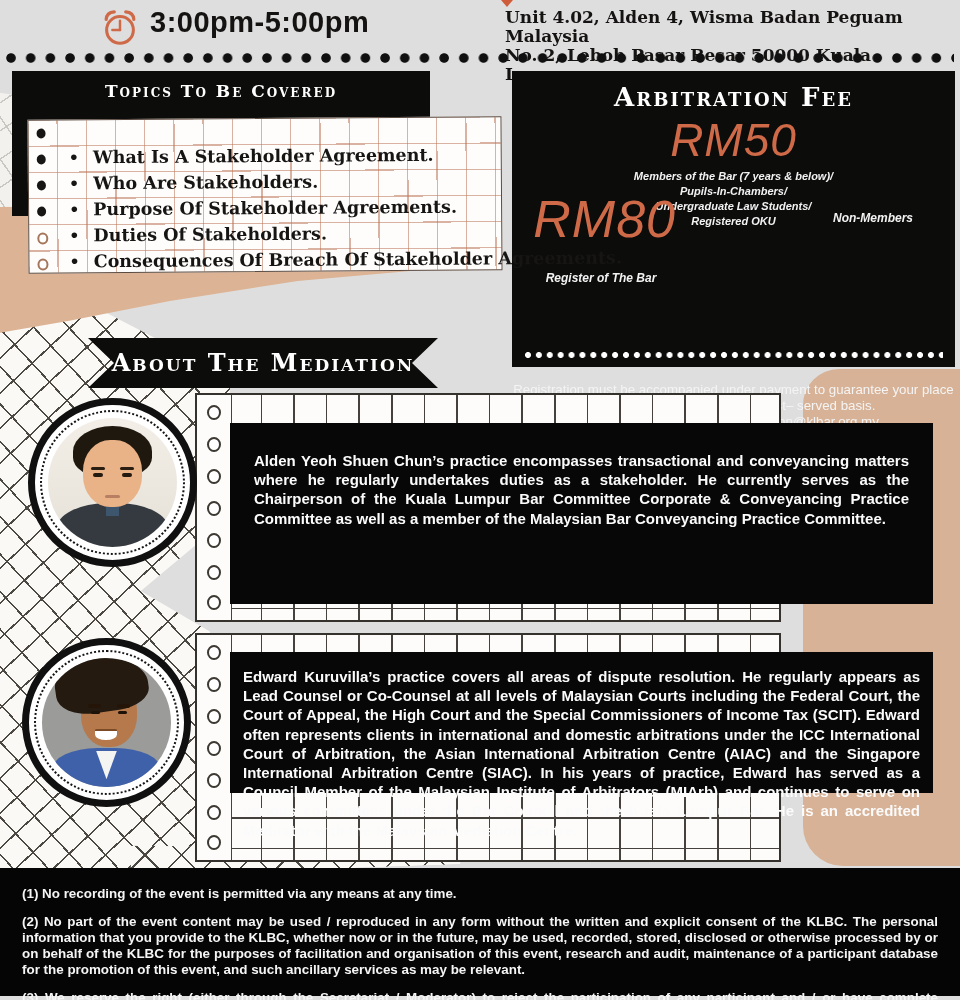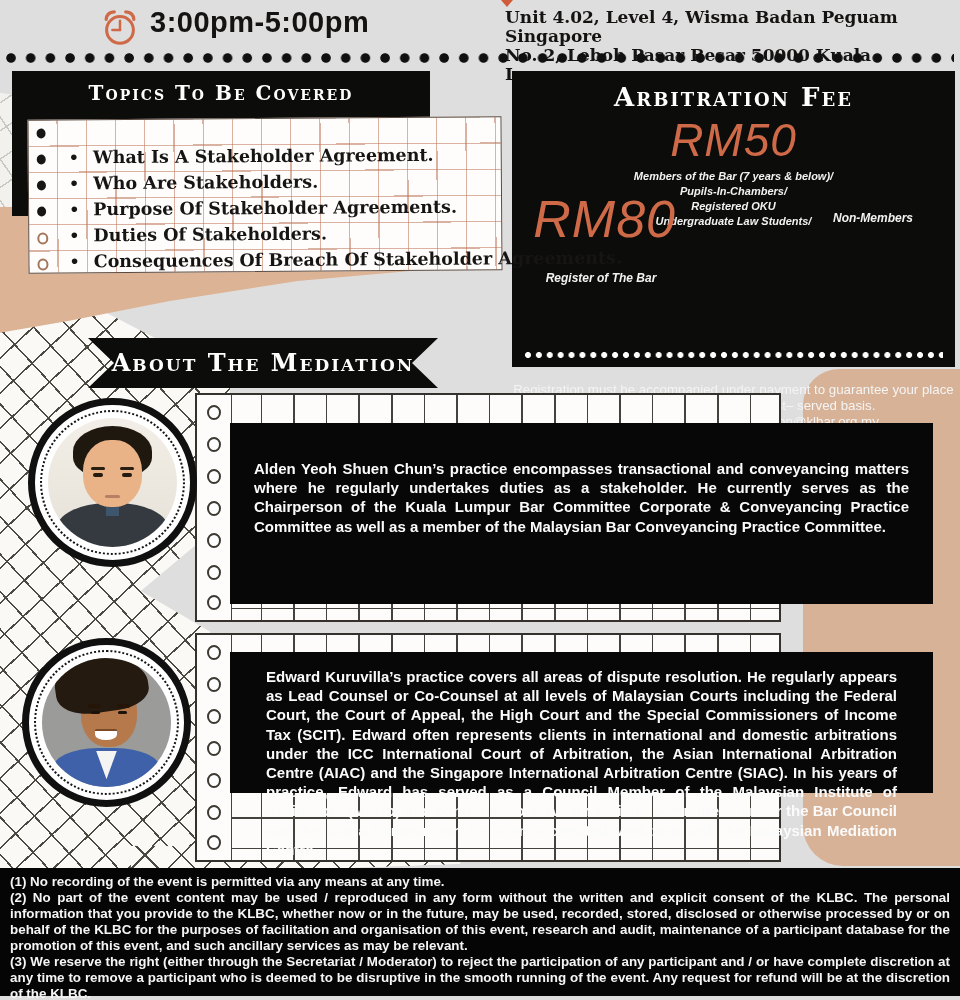--- a/index.html
+++ b/index.html
@@ -64,21 +64,21 @@
   }
   
   .display-title{
     font-family:"DejaVu Serif",serif;font-variant:small-caps;font-weight:700;
     color:#fff;letter-spacing:2px;text-align:center;
   }
   
   .topics-black{
     position:absolute;left:12px;top:71px;width:418px;height:145px;background:#0c0c0b;z-index:2;
   }
-  .topics-black .display-title{margin-top:10px;font-size:20px;}
+  .topics-black .display-title{margin-top:10px;font-size:17px;}
   .topics-note{
     position:absolute;left:28px;top:118px;width:472px;height:152px;z-index:3;
     background-color:#fefdfc;border:1.5px solid #5a4a40;transform:rotate(-0.4deg);
     background-image:
       repeating-linear-gradient(to right,transparent 0 28px,rgba(188,116,86,.55) 28px 29.2px),
       repeating-linear-gradient(to bottom,transparent 0 25px,rgba(188,116,86,.55) 25px 26.2px);
   }
   .hole{position:absolute;left:8px;width:9px;height:10px;border-radius:50%;}
   .hole.filled{background:#171615;}
   .hole.ring{background:#fff;border:2px solid #a5765b;width:7px;height:8px;}
@@ -165,40 +165,40 @@
   .p2 .eye.l{left:38%;} .p2 .eye.r{left:59%;}
   .p2 .smile{position:absolute;left:41%;top:55%;width:17%;height:7%;background:#fff;border-radius:12% 12% 60% 60%;border-top:2px solid #7d4a26;}
   .p2 .blazer{position:absolute;left:8%;top:70%;width:84%;height:40%;background:#3e61aa;border-radius:42% 42% 0 0;}
   .p2 .shirt{position:absolute;left:42%;top:72%;width:16%;height:22%;background:#f4f4f2;clip-path:polygon(0 0,100% 0,50% 100%);}
   
   .footer{
     position:absolute;left:0;top:868px;width:960px;height:128px;background:#050505;z-index:5;
     color:#f5f5f5;font-weight:700;font-size:13.4px;line-height:16px;
     box-sizing:border-box;padding:6px 10px;
   }
-  .footer p{margin:0;text-align:justify;}
+  .footer p{margin:12px;text-align:justify;}
 </style>
 </head>
 <body>
 
 <div class="poster">
 
   <svg class="clock" viewBox="0 0 44 44">
     <g fill="none" stroke="#cf6a48" stroke-linecap="round">
       <circle cx="22" cy="24" r="14" stroke-width="3.2"></circle>
       <path d="M22 24 L22 14.5" stroke-width="2.6"></path>
       <path d="M22 24 L14 24" stroke-width="2.6"></path>
       <path d="M7.5 13 Q8 5.5 16 5" stroke-width="3.4"></path>
       <path d="M28 5 Q36 5.5 36.5 13" stroke-width="3.4"></path>
     </g>
   </svg>
   <div class="time-text">3:00pm-5:00pm</div>
   <div class="pin-tip"></div>
   <div class="address">
-    <div>Unit 4.02, Level 4, Wisma Badan Peguam Singapore</div>
+    <div>Unit 4.02, Alden 4, Wisma Badan Peguam Malaysia</div>
     <div>No. 2, Leboh Pasar Besar 50000 Kuala Lumpur</div>
   </div>
   <div class="dots-top"></div>
 
   <div class="grid-faint"></div>
   <div class="grid-left-big grid-rot"></div>
   <div class="grid-bottom-flare grid-rot"></div>
   <div class="tan-topics"></div>
   <div class="tan-right"></div>
 
@@ -221,22 +221,22 @@
     </ul>
   </div>
 
   <div class="reg-box">
     <div class="display-title">Arbitration Fee</div>
     <div class="tier-center">
       <div class="price">RM50</div>
       <div class="cap">
         <div>Members of the Bar (7 years &amp; below)/</div>
         <div>Pupils-In-Chambers/</div>
+        <div>Undergraduate Law Students/</div>
         <div>Registered OKU</div>
-        <div>Undergraduate Law Students/</div>
       </div>
     </div>
     <div class="tier-left">
       <div class="price">RM80</div>
       <div class="cap">Register of The Bar</div>
     </div>
     <div class="tier-right">
       <div class="cap">Non-Members</div>
     </div>
     <div class="dots-white"></div>
@@ -255,21 +255,21 @@
     <div class="strip">
       <div class="hole" style="top:10px"></div>
       <div class="hole" style="top:42px"></div>
       <div class="hole" style="top:74px"></div>
       <div class="hole" style="top:106px"></div>
       <div class="hole" style="top:138px"></div>
       <div class="hole" style="top:170px"></div>
       <div class="hole" style="top:200px"></div>
     </div>
   </div>
-  <div class="bio-box" style="left:230px;top:423px;height:181px;padding:36px 24px 0;">
+  <div class="bio-box" style="left:230px;top:423px;height:181px;padding:28px 24px 0;">
     <p>Alden Yeoh Shuen Chun’s practice encompasses transactional and conveyancing matters where he regularly undertakes duties as a stakeholder. He currently serves as the Chairperson of the Kuala Lumpur Bar Committee Corporate &amp; Conveyancing Practice Committee as well as a member of the Malaysian Bar Conveyancing Practice Committee.</p>
   </div>
   <div class="photo-frame" style="left:28px;top:398px;">
     <div class="dotring"></div>
     <div class="photo p1">
       <div class="suit"></div>
       <div class="collar"></div>
       <div class="hair"></div>
       <div class="face"></div>
       <div class="brow l"></div>
@@ -284,21 +284,21 @@
     <div class="strip">
       <div class="hole" style="top:10px"></div>
       <div class="hole" style="top:42px"></div>
       <div class="hole" style="top:74px"></div>
       <div class="hole" style="top:106px"></div>
       <div class="hole" style="top:138px"></div>
       <div class="hole" style="top:170px"></div>
       <div class="hole" style="top:200px"></div>
     </div>
   </div>
-  <div class="bio-box" style="left:230px;top:652px;height:141px;padding:15px 36px 0;">
+  <div class="bio-box" style="left:230px;top:652px;height:141px;padding:15px 13px 0;">
     <p>Edward Kuruvilla’s practice covers all areas of dispute resolution. He regularly appears as Lead Counsel or Co-Counsel at all levels of Malaysian Courts including the Federal Court, the Court of Appeal, the High Court and the Special Commissioners of Income Tax (SCIT). Edward often represents clients in international and domestic arbitrations under the ICC International Court of Arbitration, the Asian International Arbitration Centre (AIAC) and the Singapore International Arbitration Centre (SIAC). In his years of practice, Edward has served as a Council Member of the Malaysian Institute of Arbitrators (MIArb) and continues to serve on various committees under the Bar Council and the Kuala Lumpur Bar. He is an accredited Meditator with the Malaysian Mediation Centre.</p>
   </div>
   <div class="photo-frame" style="left:22px;top:638px;">
     <div class="dotring"></div>
     <div class="photo p2">
       <div class="blazer"></div>
       <div class="shirt"></div>
       <div class="face"></div>
       <div class="hair"></div>
       <div class="brow l"></div>

